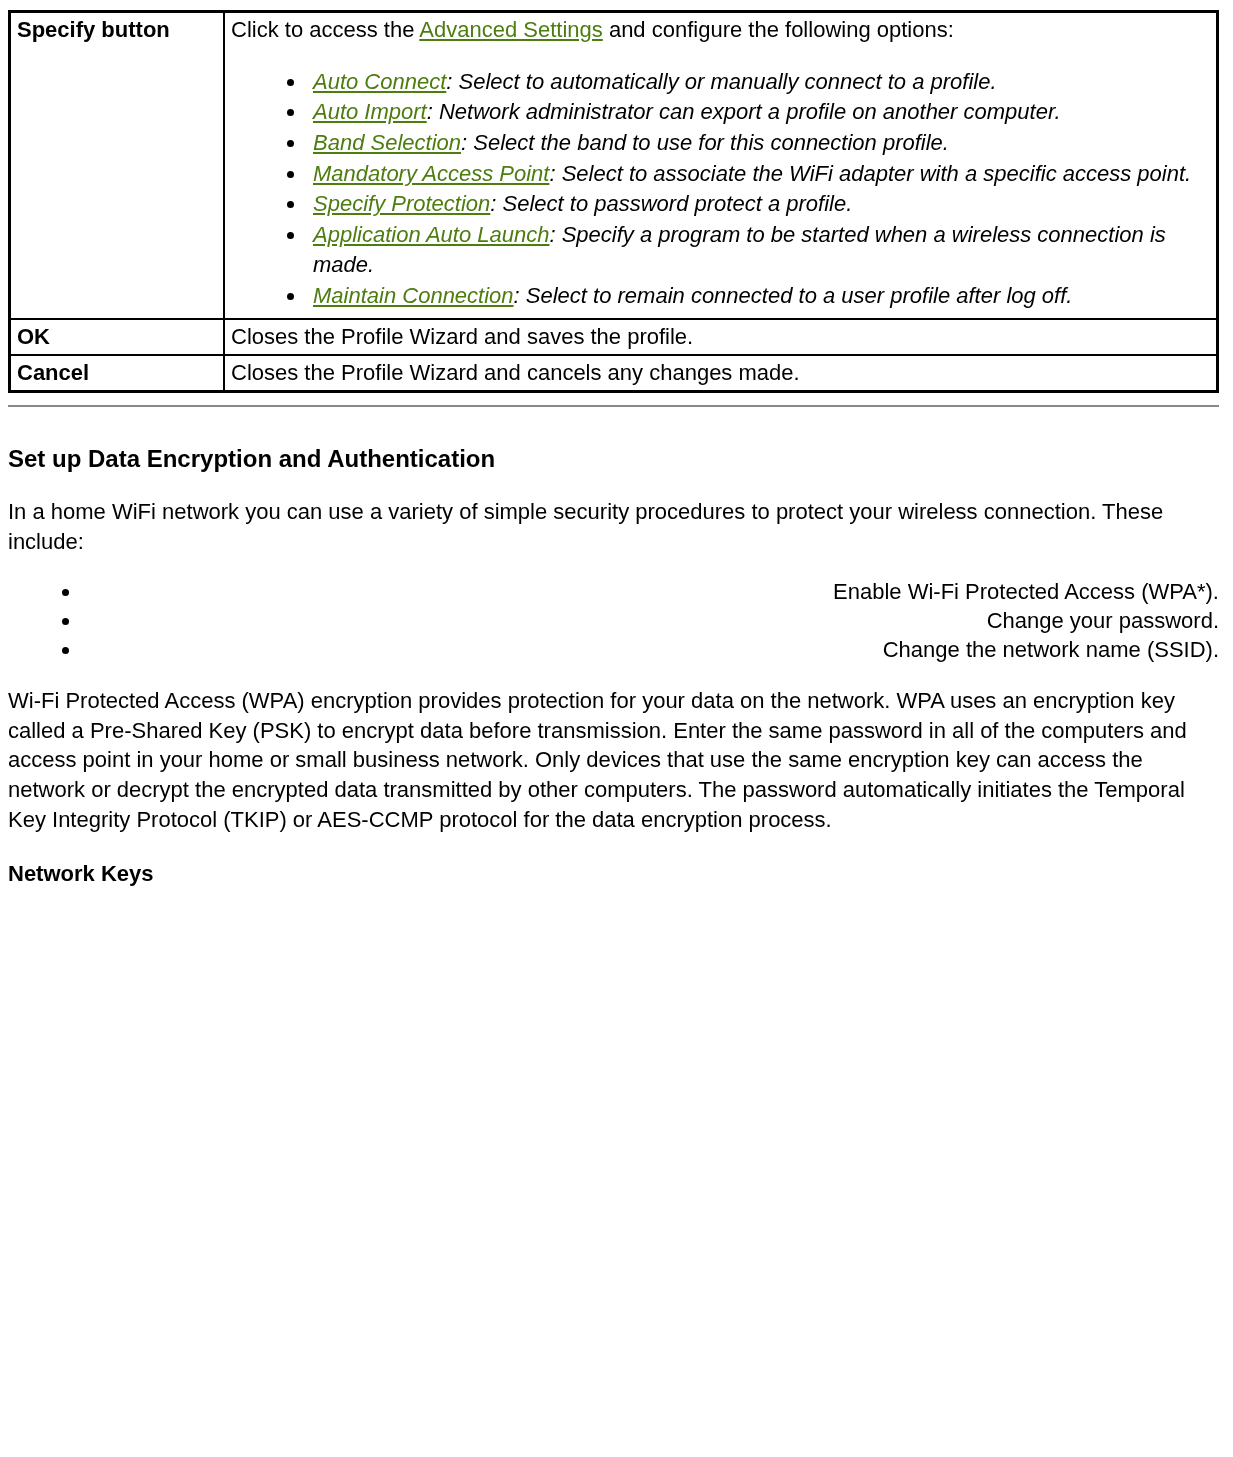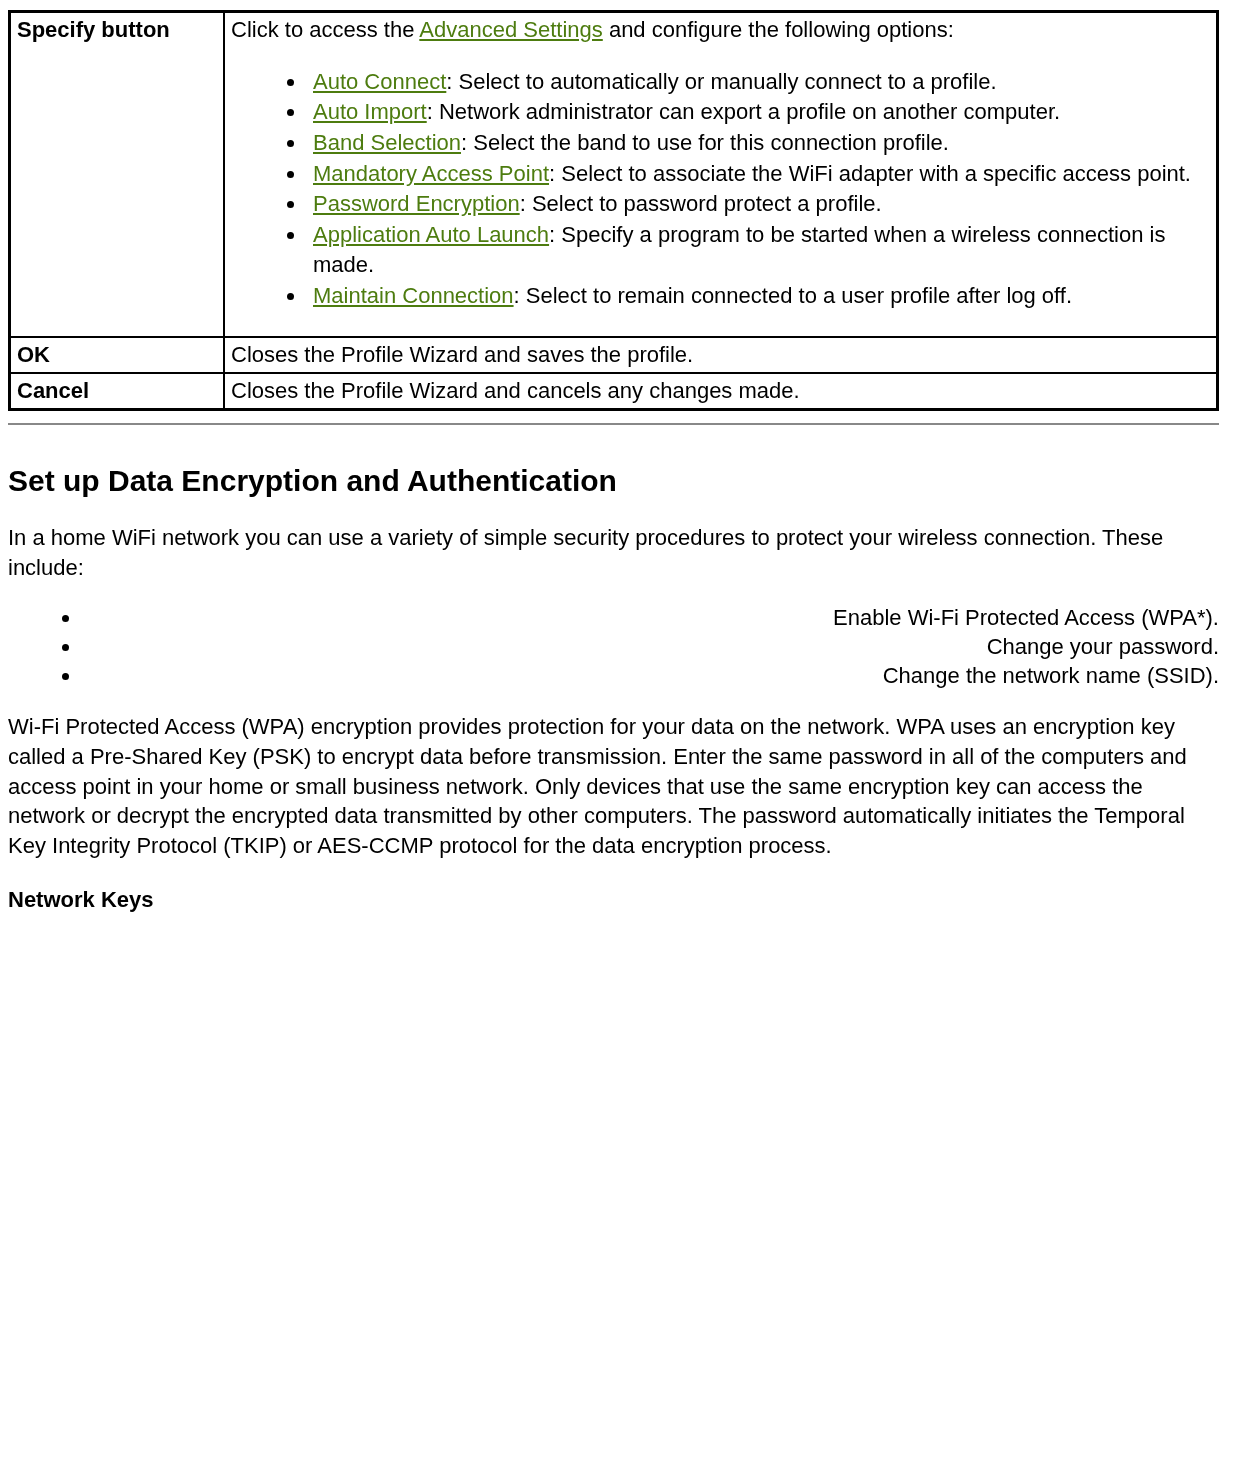--- a/index.html
+++ b/index.html
@@ -28,22 +28,23 @@
     font-weight: bold;
     white-space: nowrap;
     width: 200px;
   }
   a.link {
     color: #4d7c0f;
     text-decoration: underline;
   }
   ul.outer {
     list-style-type: disc;
-    margin: 22px 0 24px 0;
+    margin: 22px 0 6px 0;
     padding-left: 76px;
+    font-style: italic;
   }
   ul.outer > li {
     padding-left: 6px;
     margin: 1px 0;
   }
   ul.body-list {
     list-style-type: disc;
     margin: 22px 0 22px 0;
     padding-left: 74px;
     text-align: right;
@@ -52,21 +53,21 @@
     padding-left: 6px;
     margin: 0;
     line-height: 1.3;
   }
   hr.sep {
     border: none;
     border-top: 2px solid #888;
     margin: 10px 0 22px 0;
   }
   h2.section {
-    font-size: 30px;
+    font-size: 24px;
     font-weight: bold;
     margin: 36px 0 22px 0;
   }
   p.body {
     margin: 20px 0;
   }
   .subhead {
     font-weight: bold;
     margin-top: 24px;
   }
@@ -78,21 +79,21 @@
   <tbody>
     <tr>
       <td class="label">Specify button</td>
       <td>
         <span>Click to access the </span><a href="#" class="link">Advanced Settings</a><span> and configure the following options:</span>
         <ul class="outer">
           <li><a href="#" class="link">Auto Connect</a><span>: Select to automatically or manually connect to a profile.</span></li>
           <li><a href="#" class="link">Auto Import</a><span>: Network administrator can export a profile on another computer.</span></li>
           <li><a href="#" class="link">Band Selection</a><span>: Select the band to use for this connection profile.</span></li>
           <li><a href="#" class="link">Mandatory Access Point</a><span>: Select to associate the WiFi adapter with a specific access point.</span></li>
-          <li><a href="#" class="link">Password Encryption</a><span>: Select to password protect a profile.</span></li>
+          <li><a href="#" class="link">Specify Protection</a><span>: Select to password protect a profile.</span></li>
           <li><a href="#" class="link">Application Auto Launch</a><span>: Specify a program to be started when a wireless connection is made.</span></li>
           <li><a href="#" class="link">Maintain Connection</a><span>: Select to remain connected to a user profile after log off.</span></li>
         </ul>
       </td>
     </tr>
     <tr>
       <td class="label">OK</td>
       <td>Closes the Profile Wizard and saves the profile.</td>
     </tr>
     <tr>

